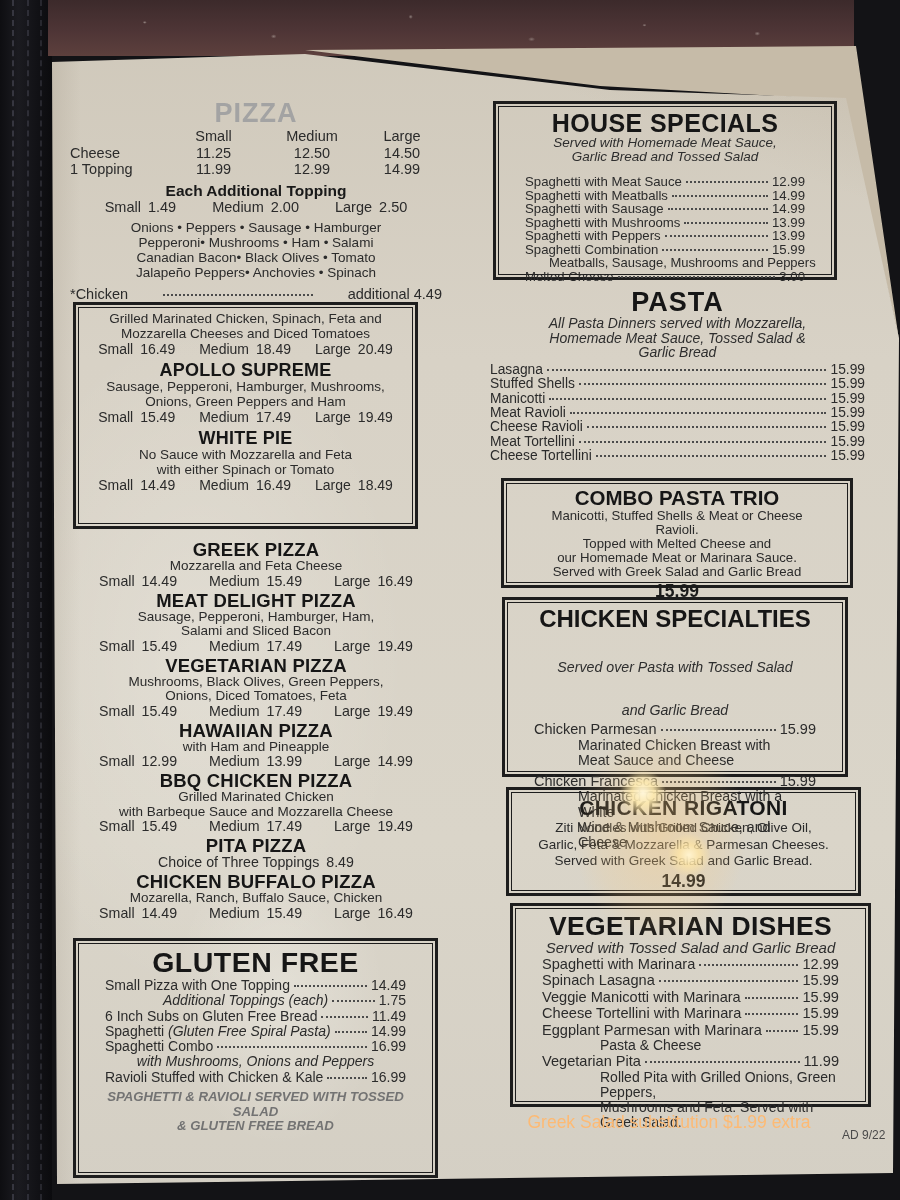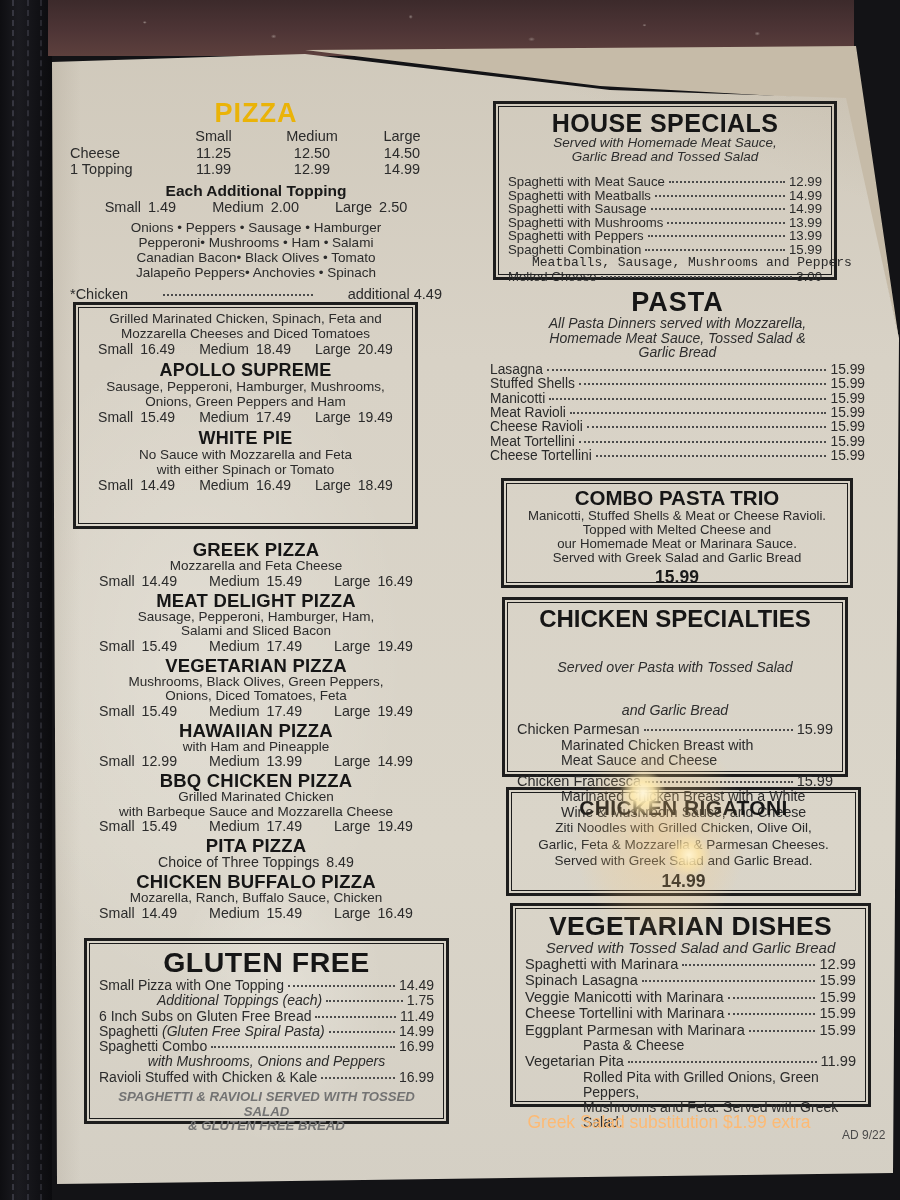--- a/index.html
+++ b/index.html
@@ -44,28 +44,28 @@
   .p-row{display:flex;align-items:baseline;}
   .p-label{white-space:nowrap;}
   .p-dots{flex:1;min-width:10px;border-bottom:2px dotted #4b4b4b;margin:0 4px;transform:translateY(-3px);}
   .p-price{white-space:nowrap;}
   .p-note{white-space:nowrap;}
   em{font-style:italic;}
 
   
   .dbox{position:absolute;border:3px solid #1d1d1d;box-sizing:border-box;}
   .dbox .inner{border:1.5px solid #1d1d1d;margin:2px;height:calc(100% - 4px);
-    box-sizing:border-box;padding:3px 9px;}
+    box-sizing:border-box;padding:3px 26px;}
   .bx-title{font-weight:700;text-align:center;color:#161616;}
   .bx-sub{font-style:italic;text-align:center;font-size:13.8px;line-height:14.6px;color:#2e2e2e;}
   .bx-price{font-weight:700;text-align:center;font-size:17.5px;margin-top:2px;color:#1a1a1a;}
 
   
   .pizza-head{left:70px;top:100px;width:372px;}
-  .pz-main-title{font-size:27px;line-height:27px;font-weight:700;text-align:center;letter-spacing:1px;color:#eab308;}
+  .pz-main-title{font-size:27px;line-height:27px;font-weight:700;text-align:center;letter-spacing:1px;color:#a3a3a3;}
   .ptable{display:grid;grid-template-columns:95px 97px 100px 80px;font-size:14.5px;line-height:16.5px;margin-top:1px;}
   .ptable span{text-align:center;}
   .ptable .pt-label{text-align:left;}
   .addl-title{font-weight:700;font-size:15.5px;line-height:17px;text-align:center;margin-top:4px;color:#191919;}
   .addl-sizes{display:flex;justify-content:center;gap:36px;font-size:14.5px;line-height:15px;margin-top:1px;}
   .addl-sizes .lab{margin-right:7px;}
   .toppings{font-size:13.5px;line-height:15px;text-align:center;margin-top:5px;}
   .chicken-row{display:flex;align-items:baseline;font-size:14.5px;margin-top:6px;gap:31px;}
 
   .box-specialty{left:73px;top:302px;width:345px;height:227px;}
@@ -76,32 +76,32 @@
   .pz-sizes{display:flex;justify-content:center;gap:24px;font-size:14px;line-height:16px;}
   .pz-pair .szl{margin-right:7px;}
 
   .pizzas-list{left:60px;top:541px;width:392px;}
   .pizzas-list .pz{margin-bottom:3px;}
   .pizzas-list .pz-title{font-size:18.5px;line-height:18px;}
   .pizzas-list .pz-desc{line-height:14.5px;}
   .pizzas-list .pz-sizes{gap:32px;font-size:14.2px;line-height:15px;}
   .pz-sizes.wide{gap:56px;}
 
-  .box-gf{left:73px;top:938px;width:365px;height:186px;margin-left:11px;}
+  .box-gf{left:73px;top:938px;width:365px;height:240px;}
   .box-gf .bx-title{font-size:28.5px;line-height:31px;letter-spacing:.5px;}
   .box-gf .p-row{font-size:14px;line-height:15.3px;}
   .box-gf .p-row.italic-indent .p-label{font-style:italic;margin-left:58px;}
   .box-gf .p-note.center-italic{font-style:italic;text-align:center;font-size:14px;line-height:15.3px;}
   .gf-foot{font-style:italic;font-weight:700;text-align:center;font-size:13.2px;line-height:14.6px;margin-top:5px;color:#737373;}
 
   
   .box-house{left:493px;top:101px;width:344px;height:179px;}
   .box-house .bx-title{font-size:25px;line-height:26px;letter-spacing:.4px;}
   .box-house .p-row{font-size:13.2px;line-height:13.5px;}
-  .box-house .p-note.indent{padding-left:24px;font-size:13px;line-height:13.5px;font-family:Liberation Mono, monospace;}
+  .box-house .p-note.indent{padding-left:24px;font-size:13px;line-height:13.5px;}
   .box-house .bx-sub{font-size:13.5px;line-height:14px;}
   .box-house .items{margin-top:11px;}
 
   .sec-pasta{left:490px;top:288px;width:375px;}
   .sec-pasta .bx-title{font-size:27px;line-height:28px;letter-spacing:1px;}
   .sec-pasta .bx-sub{font-size:14px;line-height:14.6px;}
   .sec-pasta .items{margin-top:3px;}
   .sec-pasta .p-row{font-size:13.8px;line-height:14.4px;}
 
   .box-combo{left:501px;top:478px;width:352px;height:110px;}

